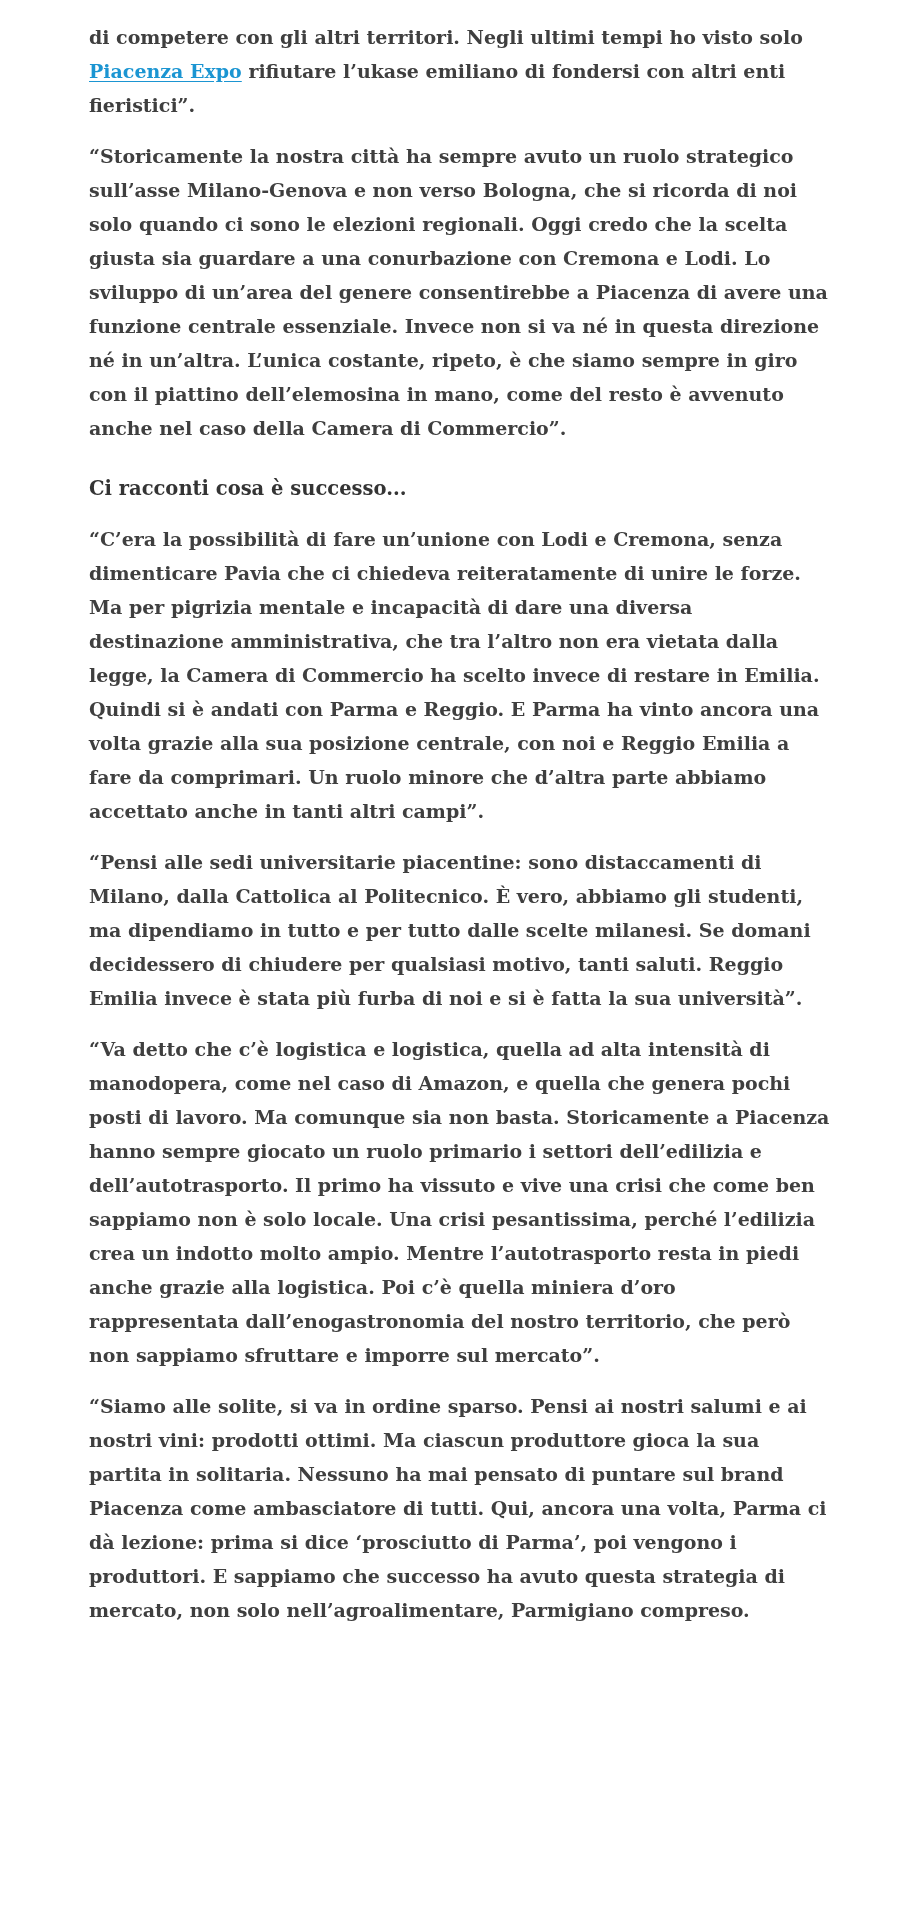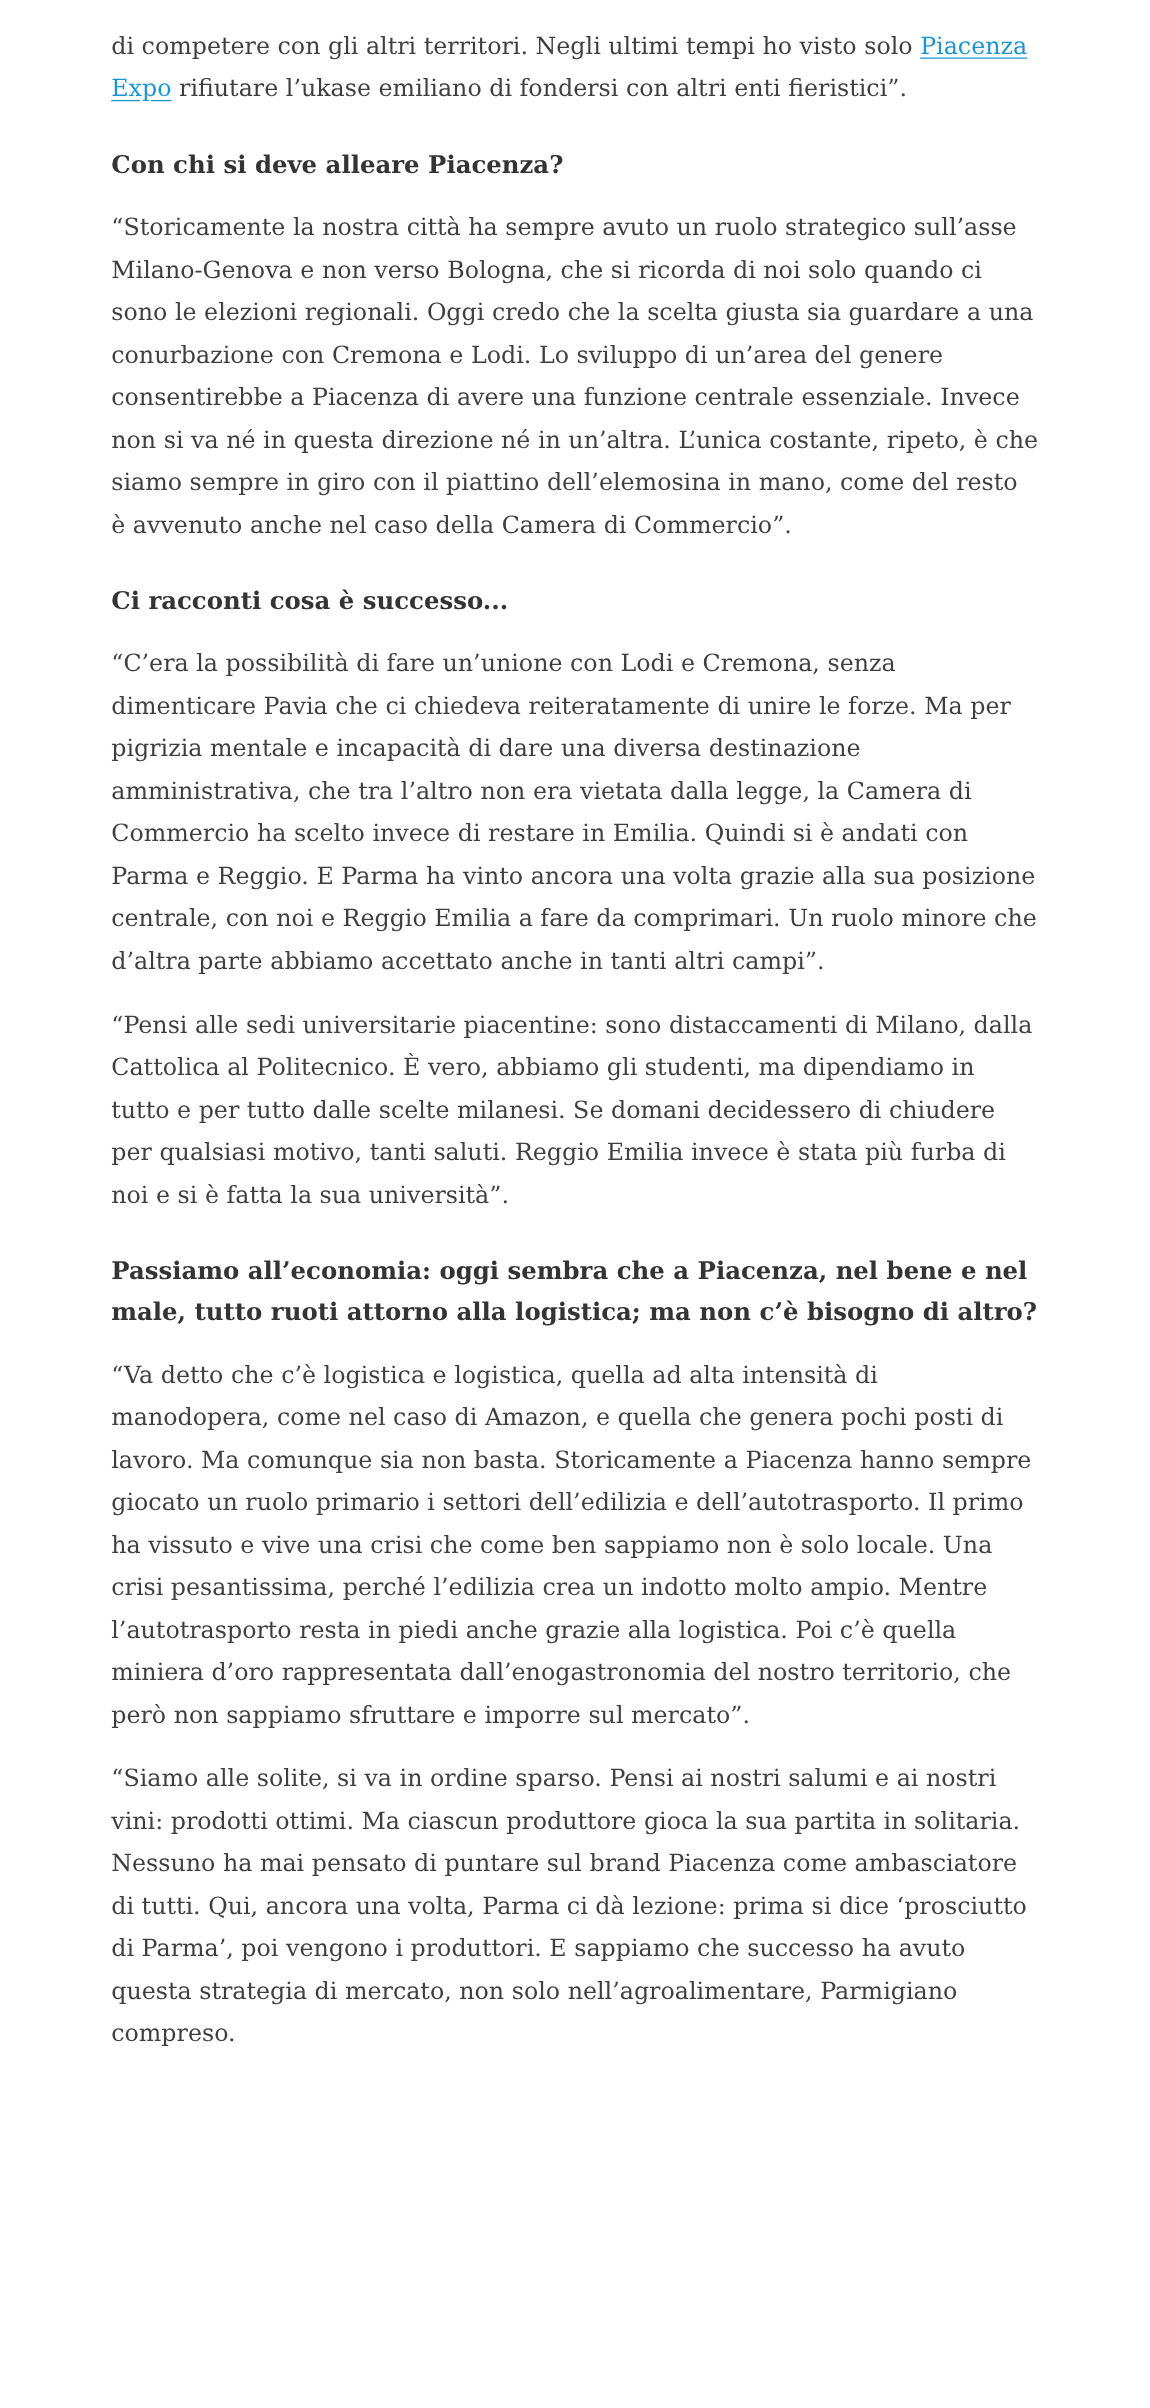--- a/index.html
+++ b/index.html
@@ -17,21 +17,21 @@
     width: 742px;
     margin: 0 auto;
     padding-top: 20px;
     font-size: 19px;
     line-height: 34px;
     color: #3f3f3f;
     text-rendering: optimizeLegibility;
   }
   .article-column p {
     margin: 17px 0;
-    font-weight: 400;
+    font-weight: 700;
   }
   .article-column p.intro-paragraph {
     margin-top: 0;
   }
   .question-heading {
     margin: 27px 0 17px 0;
     font-size: 19.5px;
     line-height: 33px;
     font-weight: 700;
     color: #343434;
@@ -44,26 +44,24 @@
     cursor: pointer;
   }
 </style>
 </head>
 <body>
 
 <div class="article-column">
 
   <p class="intro-paragraph"><span>di competere con gli altri territori. Negli ultimi tempi ho visto solo </span><a class="inline-link" href="#">Piacenza Expo</a><span> rifiutare l’ukase emiliano di fondersi con altri enti fieristici”.</span></p>
 
-  <h2 class="question-heading">Con chi si deve alleare Piacenza?</h2>
   <p>“Storicamente la nostra città ha sempre avuto un ruolo strategico sull’asse Milano-Genova e non verso Bologna, che si ricorda di noi solo quando ci sono le elezioni regionali. Oggi credo che la scelta giusta sia guardare a una conurbazione con Cremona e Lodi. Lo sviluppo di un’area del genere consentirebbe a Piacenza di avere una funzione centrale essenziale. Invece non si va né in questa direzione né in un’altra. L’unica costante, ripeto, è che siamo sempre in giro con il piattino dell’elemosina in mano, come del resto è avvenuto anche nel caso della Camera di Commercio”.</p>
 
   <h2 class="question-heading">Ci racconti cosa è successo...</h2>
   <p>“C’era la possibilità di fare un’unione con Lodi e Cremona, senza dimenticare Pavia che ci chiedeva reiteratamente di unire le forze. Ma per pigrizia mentale e incapacità di dare una diversa destinazione amministrativa, che tra l’altro non era vietata dalla legge, la Camera di Commercio ha scelto invece di restare in Emilia. Quindi si è andati con Parma e Reggio. E Parma ha vinto ancora una volta grazie alla sua posizione centrale, con noi e Reggio Emilia a fare da comprimari. Un ruolo minore che d’altra parte abbiamo accettato anche in tanti altri campi”.</p>
 
   <p>“Pensi alle sedi universitarie piacentine: sono distaccamenti di Milano, dalla Cattolica al Politecnico. È vero, abbiamo gli studenti, ma dipendiamo in tutto e per tutto dalle scelte milanesi. Se domani decidessero di chiudere per qualsiasi motivo, tanti saluti. Reggio Emilia invece è stata più furba di noi e si è fatta la sua università”.</p>
 
-  <h2 class="question-heading">Passiamo all’economia: oggi sembra che a Piacenza, nel bene e nel male, tutto ruoti attorno alla logistica; ma non c’è bisogno di altro?</h2>
   <p>“Va detto che c’è logistica e logistica, quella ad alta intensità di manodopera, come nel caso di Amazon, e quella che genera pochi posti di lavoro. Ma comunque sia non basta. Storicamente a Piacenza hanno sempre giocato un ruolo primario i settori dell’edilizia e dell’autotrasporto. Il primo ha vissuto e vive una crisi che come ben sappiamo non è solo locale. Una crisi pesantissima, perché l’edilizia crea un indotto molto ampio. Mentre l’autotrasporto resta in piedi anche grazie alla logistica. Poi c’è quella miniera d’oro rappresentata dall’enogastronomia del nostro territorio, che però non sappiamo sfruttare e imporre sul mercato”.</p>
 
   <p>“Siamo alle solite, si va in ordine sparso. Pensi ai nostri salumi e ai nostri vini: prodotti ottimi. Ma ciascun produttore gioca la sua partita in solitaria. Nessuno ha mai pensato di puntare sul brand Piacenza come ambasciatore di tutti. Qui, ancora una volta, Parma ci dà lezione: prima si dice ‘prosciutto di Parma’, poi vengono i produttori. E sappiamo che successo ha avuto questa strategia di mercato, non solo nell’agroalimentare, Parmigiano compreso.</p>
 
 </div>
 
 </body></html>

